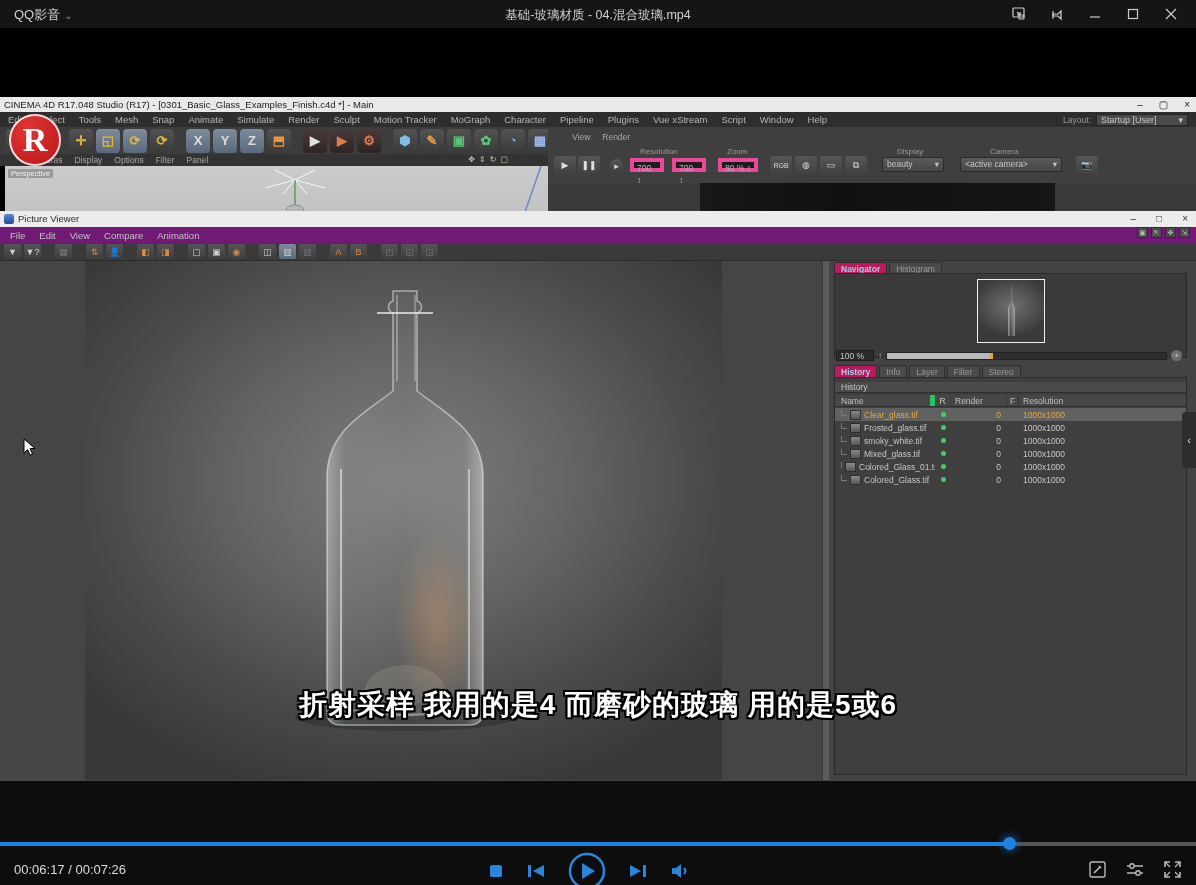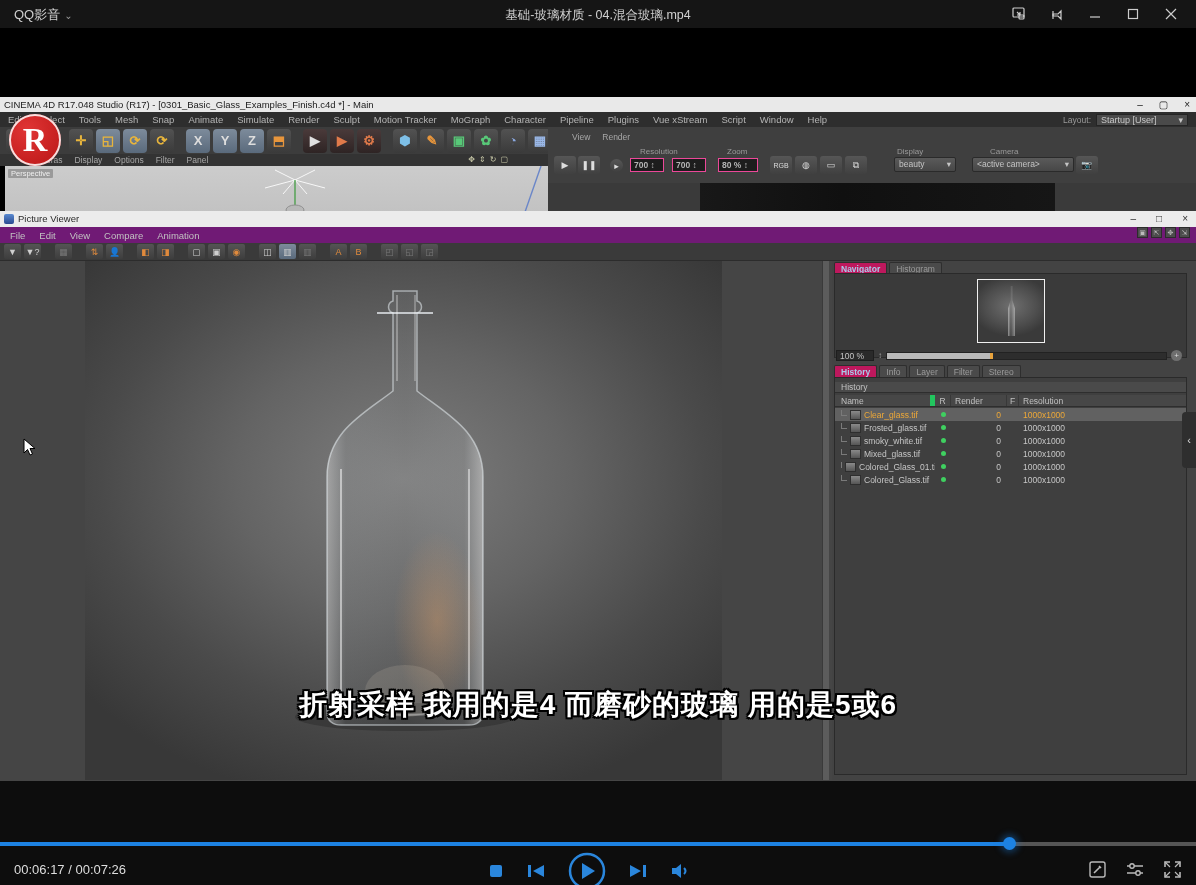--- a/index.html
+++ b/index.html
@@ -40,26 +40,26 @@
   .vp-menurow { left:0; top:154px; width:548px; height:12px; background:#333; display:flex; gap:12px;
                 padding-left:28px; font-size:8.5px; color:#a8a8a8; line-height:12px; }
   .vp-navicons { position:absolute; right:40px; top:0; display:flex; gap:4px; color:#c8c8a8; font-size:8px; line-height:12px; }
   .viewport { left:5px; top:166px; width:543px; height:46px; background:linear-gradient(#cccccc,#c2c2c2); overflow:hidden; }
   .vp-label { left:3px; top:3px; background:#9a9a9a; color:#efefef; font-size:7.5px; padding:0 3px; border-radius:1px; }
   .rv-panel { left:548px; top:127px; width:648px; height:85px; background:#3f3f3f; }
   .rv-menurow { left:0; top:4px; width:648px; height:12px; display:flex; gap:12px; padding-left:24px;
                 font-size:8.5px; color:#a8a8a8; line-height:12px; }
   .rv-toolbar { left:4px; top:18px; width:640px; height:40px; font-size:8px; color:#9a9a9a; }
   .rv-lbl { position:absolute; top:2px; }
-  .rv-field { position:absolute; top:13px; background:#1d1d1d; border:1px solid #ec4899; color:#b5b5b5;
-              font-size:8.5px; height:14px; line-height:12px; padding:0 3px;font-weight:bold; }
+  .rv-field { position:absolute; top:13px; background:#1d1d1d; border:4px solid #ec4899; color:#b5b5b5;
+              font-size:8.5px; height:14px; line-height:12px; padding:0 3px; }
   .rv-btn { position:absolute; top:11px; width:22px; height:18px; background:linear-gradient(#565656,#404040);
             border-radius:3px; display:flex; align-items:center; justify-content:center; color:#ddd; font-size:9px; }
   .rv-dd { position:absolute; top:12px; height:15px; background:linear-gradient(#5a5a5a,#474747); border:1px solid #2a2a2a;
-           border-radius:2px; color:#c5c5c5; font-size:8.5px; line-height:13px; padding:0 4px; display:flex; justify-content:space-between;margin-left:12px; }
+           border-radius:2px; color:#c5c5c5; font-size:8.5px; line-height:13px; padding:0 4px; display:flex; justify-content:space-between; }
   .rv-render-strip { left:548px; top:183px; width:648px; height:29px; background:#3a3a3a; }
   .rv-dark-img { left:152px; top:0; width:355px; height:29px; background:linear-gradient(90deg,#181818,#101010 40%,#161616); }
 
   
   .pv-title { left:0; top:211px; width:1196px; height:16px; background:#ececec; color:#2a2a2a; font-size:9.5px;
               line-height:16px; padding-left:18px; }
   .pv-appicon { left:4px; top:214px; width:10px; height:10px; border-radius:2px; background:linear-gradient(#5a8ad0,#2a4a90); }
   .pv-winbtns { right:8px; top:211px; height:16px; display:flex; gap:20px; color:#333; font-size:10px; line-height:16px; }
   .pv-menubar { left:0; top:227px; width:1196px; height:16px; background:#701a75; display:flex; gap:14px;
                 padding-left:10px; font-size:9.5px; color:#c2c2c2; align-items:center; }

